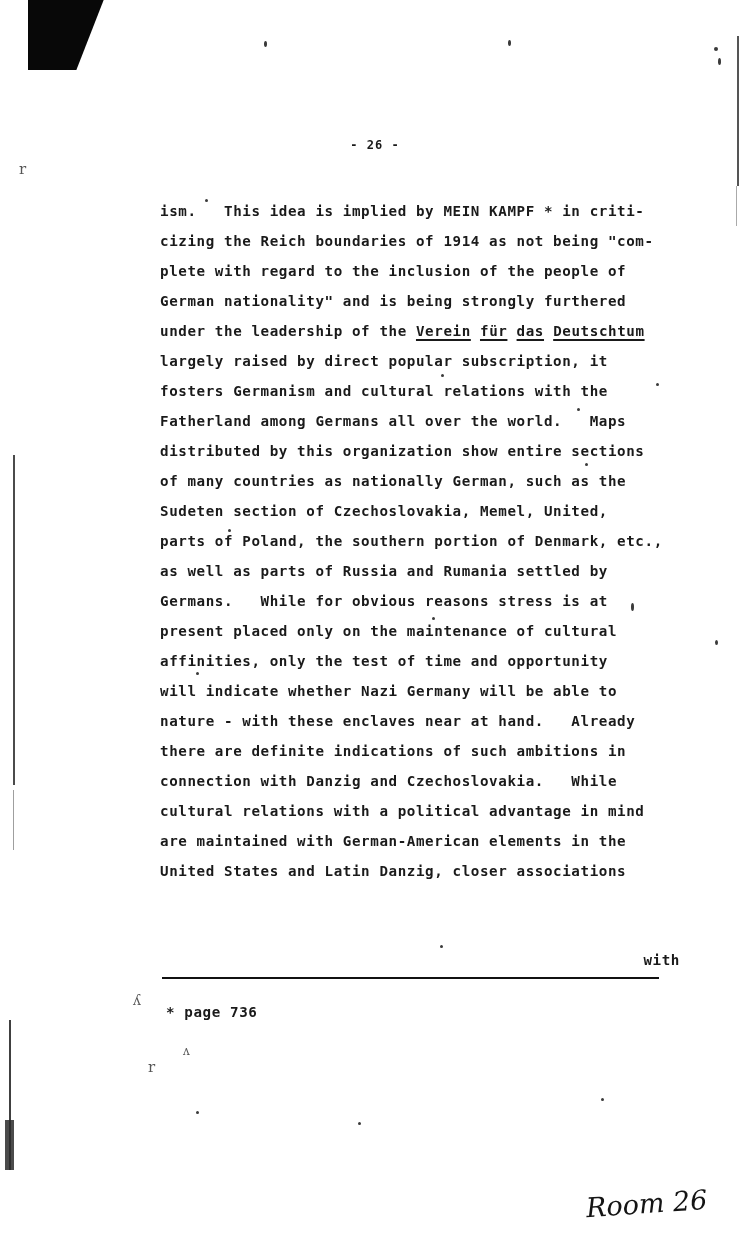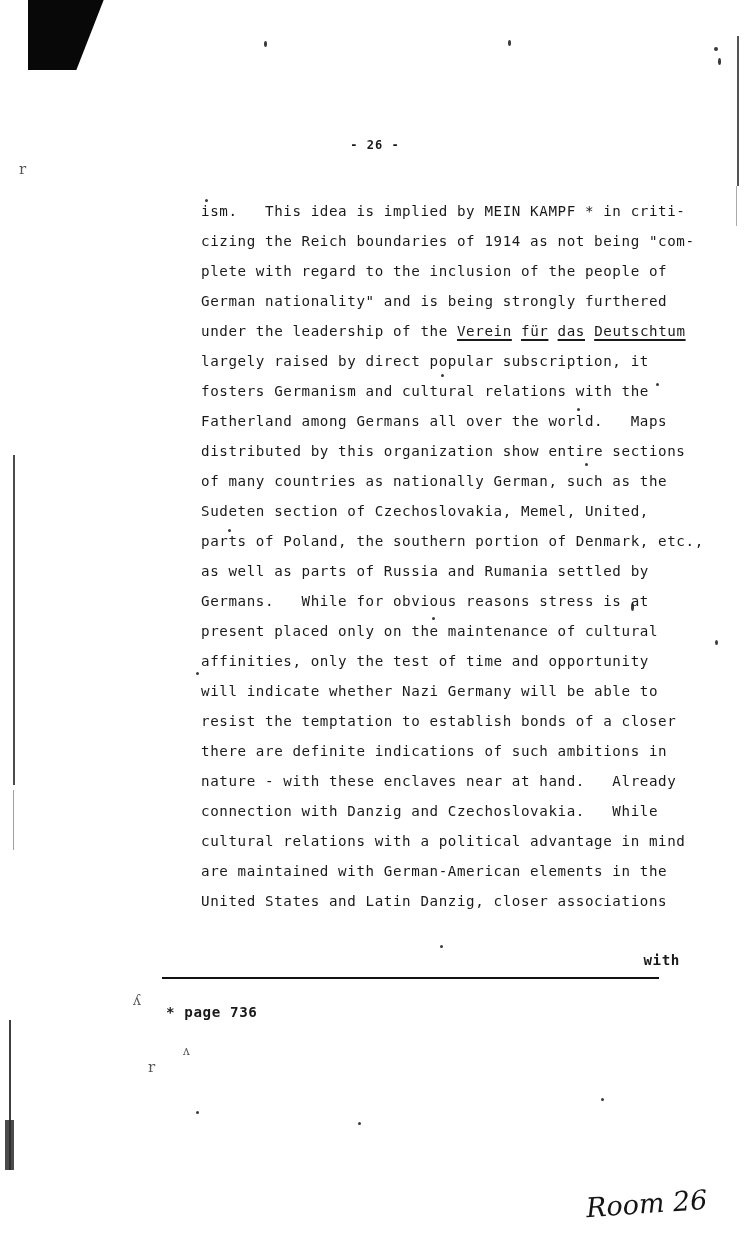--- a/index.html
+++ b/index.html
@@ -70,23 +70,22 @@
     position: absolute;
     top: 196px;
     left: 160px;
     width: 520px;
   }
   .line {
     height: 30px;
     line-height: 30px;
     font-size: 14.2px;
     letter-spacing: 0.6px;
-    font-weight: 400;
+    font-weight: 700;
     white-space: pre;
-    margin-left: 41px;
   }
   .line u {
     text-decoration: underline;
     text-underline-offset: 3px;
     text-decoration-thickness: 1.5px;
   }
 
   .cont-word {
     position: absolute;
     top: 952px;
@@ -180,23 +179,22 @@
       <div class="line"><span>Fatherland among Germans all over the world.   Maps</span></div>
       <div class="line"><span>distributed by this organization show entire sections</span></div>
       <div class="line"><span>of many countries as nationally German, such as the</span></div>
       <div class="line"><span>Sudeten section of Czechoslovakia, Memel, United,</span></div>
       <div class="line"><span>parts of Poland, the southern portion of Denmark, etc.,</span></div>
       <div class="line"><span>as well as parts of Russia and Rumania settled by</span></div>
       <div class="line"><span>Germans.   While for obvious reasons stress is at</span></div>
       <div class="line"><span>present placed only on the maintenance of cultural</span></div>
       <div class="line"><span>affinities, only the test of time and opportunity</span></div>
       <div class="line"><span>will indicate whether Nazi Germany will be able to</span></div>
-      <div class="line"><span>resist the temptation to establish bonds of a closer</span></div>
+      <div class="line"><span>nature - with these enclaves near at hand.   Already</span></div>
       <div class="line"><span>there are definite indications of such ambitions in</span></div>
-      <div class="line"><span>nature - with these enclaves near at hand.   Already</span></div>
       <div class="line"><span>connection with Danzig and Czechoslovakia.   While</span></div>
       <div class="line"><span>cultural relations with a political advantage in mind</span></div>
       <div class="line"><span>are maintained with German-American elements in the</span></div>
       <div class="line"><span>United States and Latin Danzig, closer associations</span></div>
     </div>
 
   <div class="cont-word">with</div>
 
   <div class="rule"></div>
 

